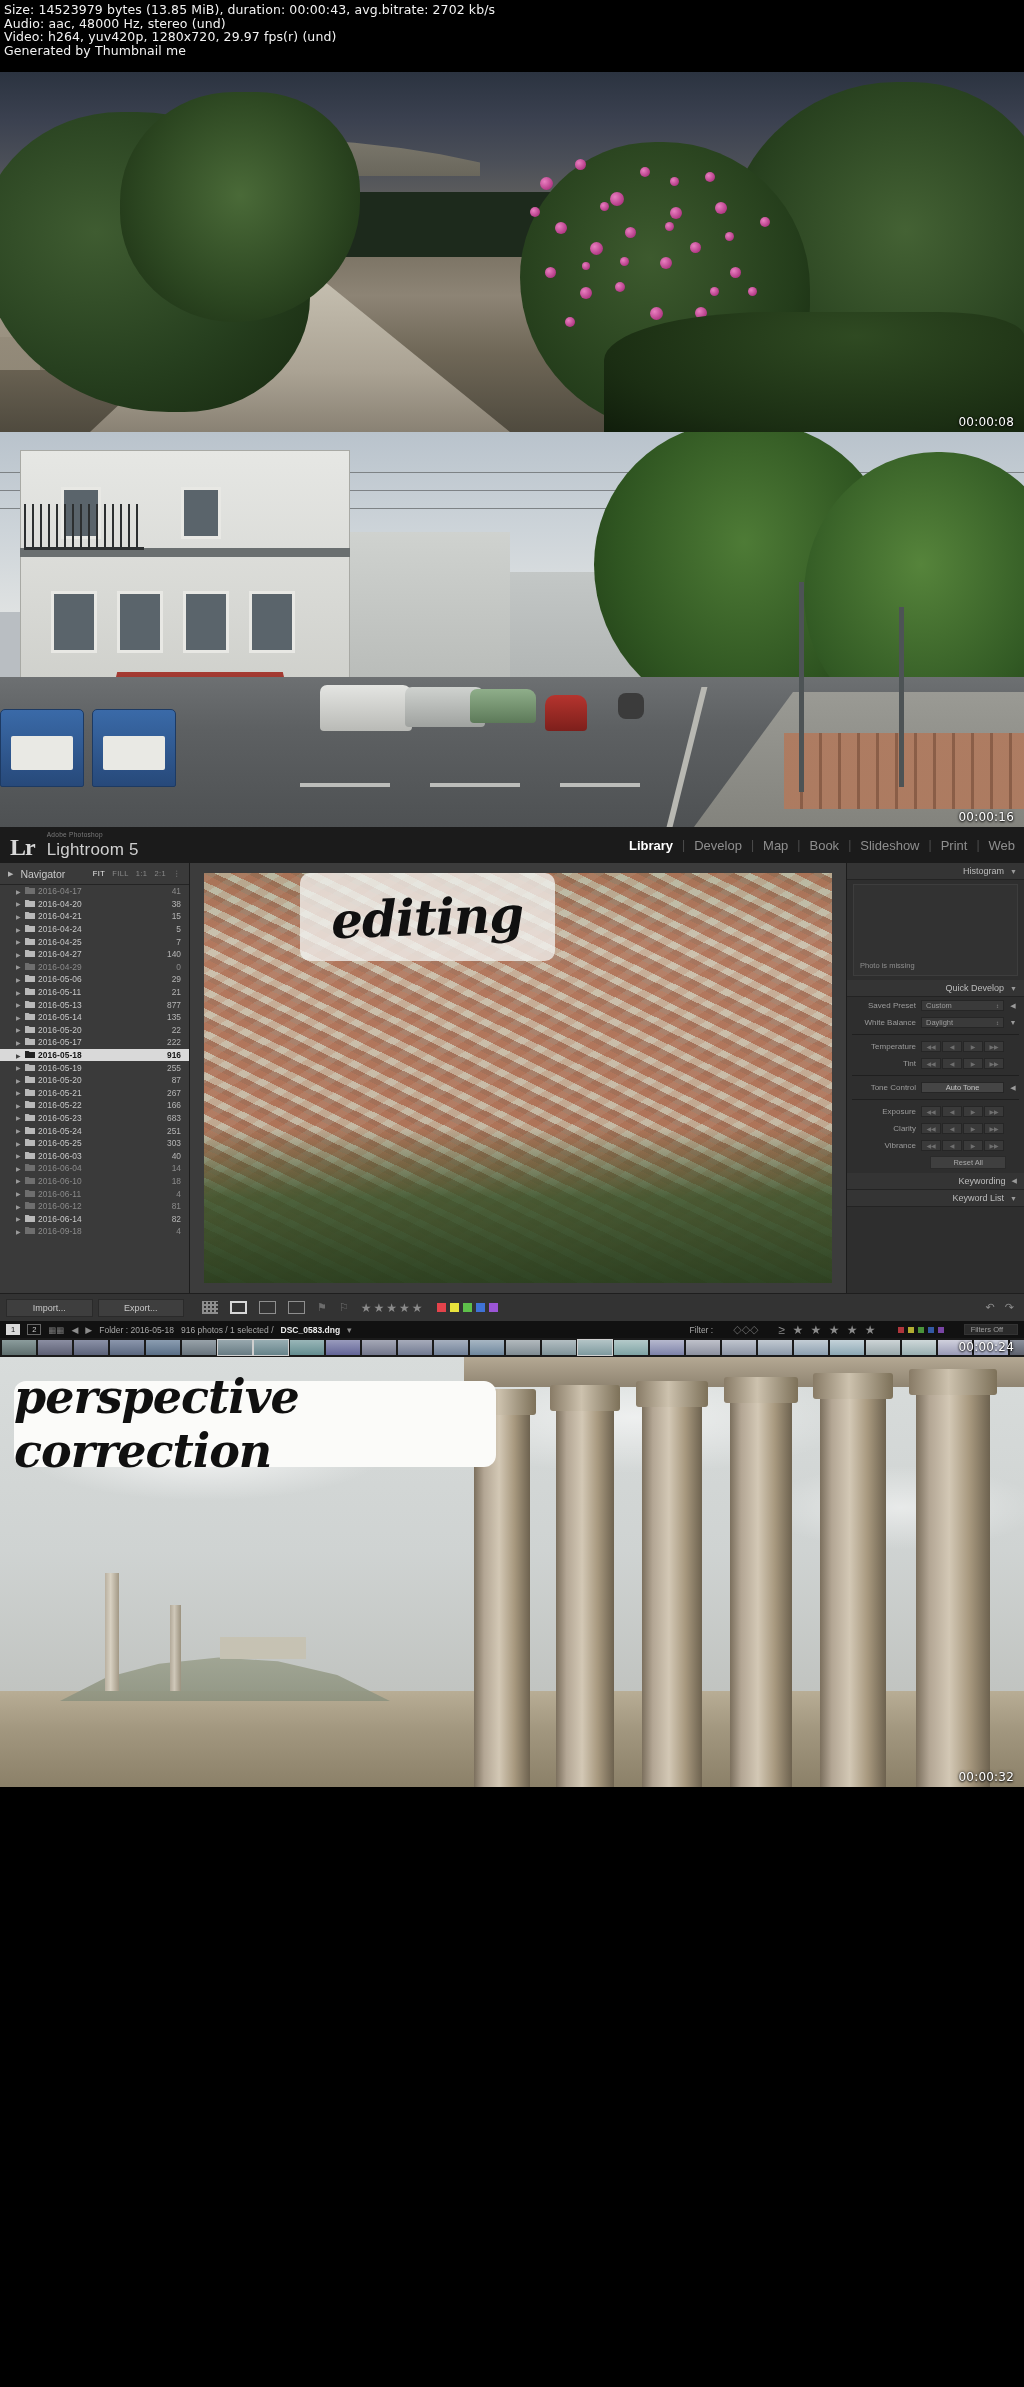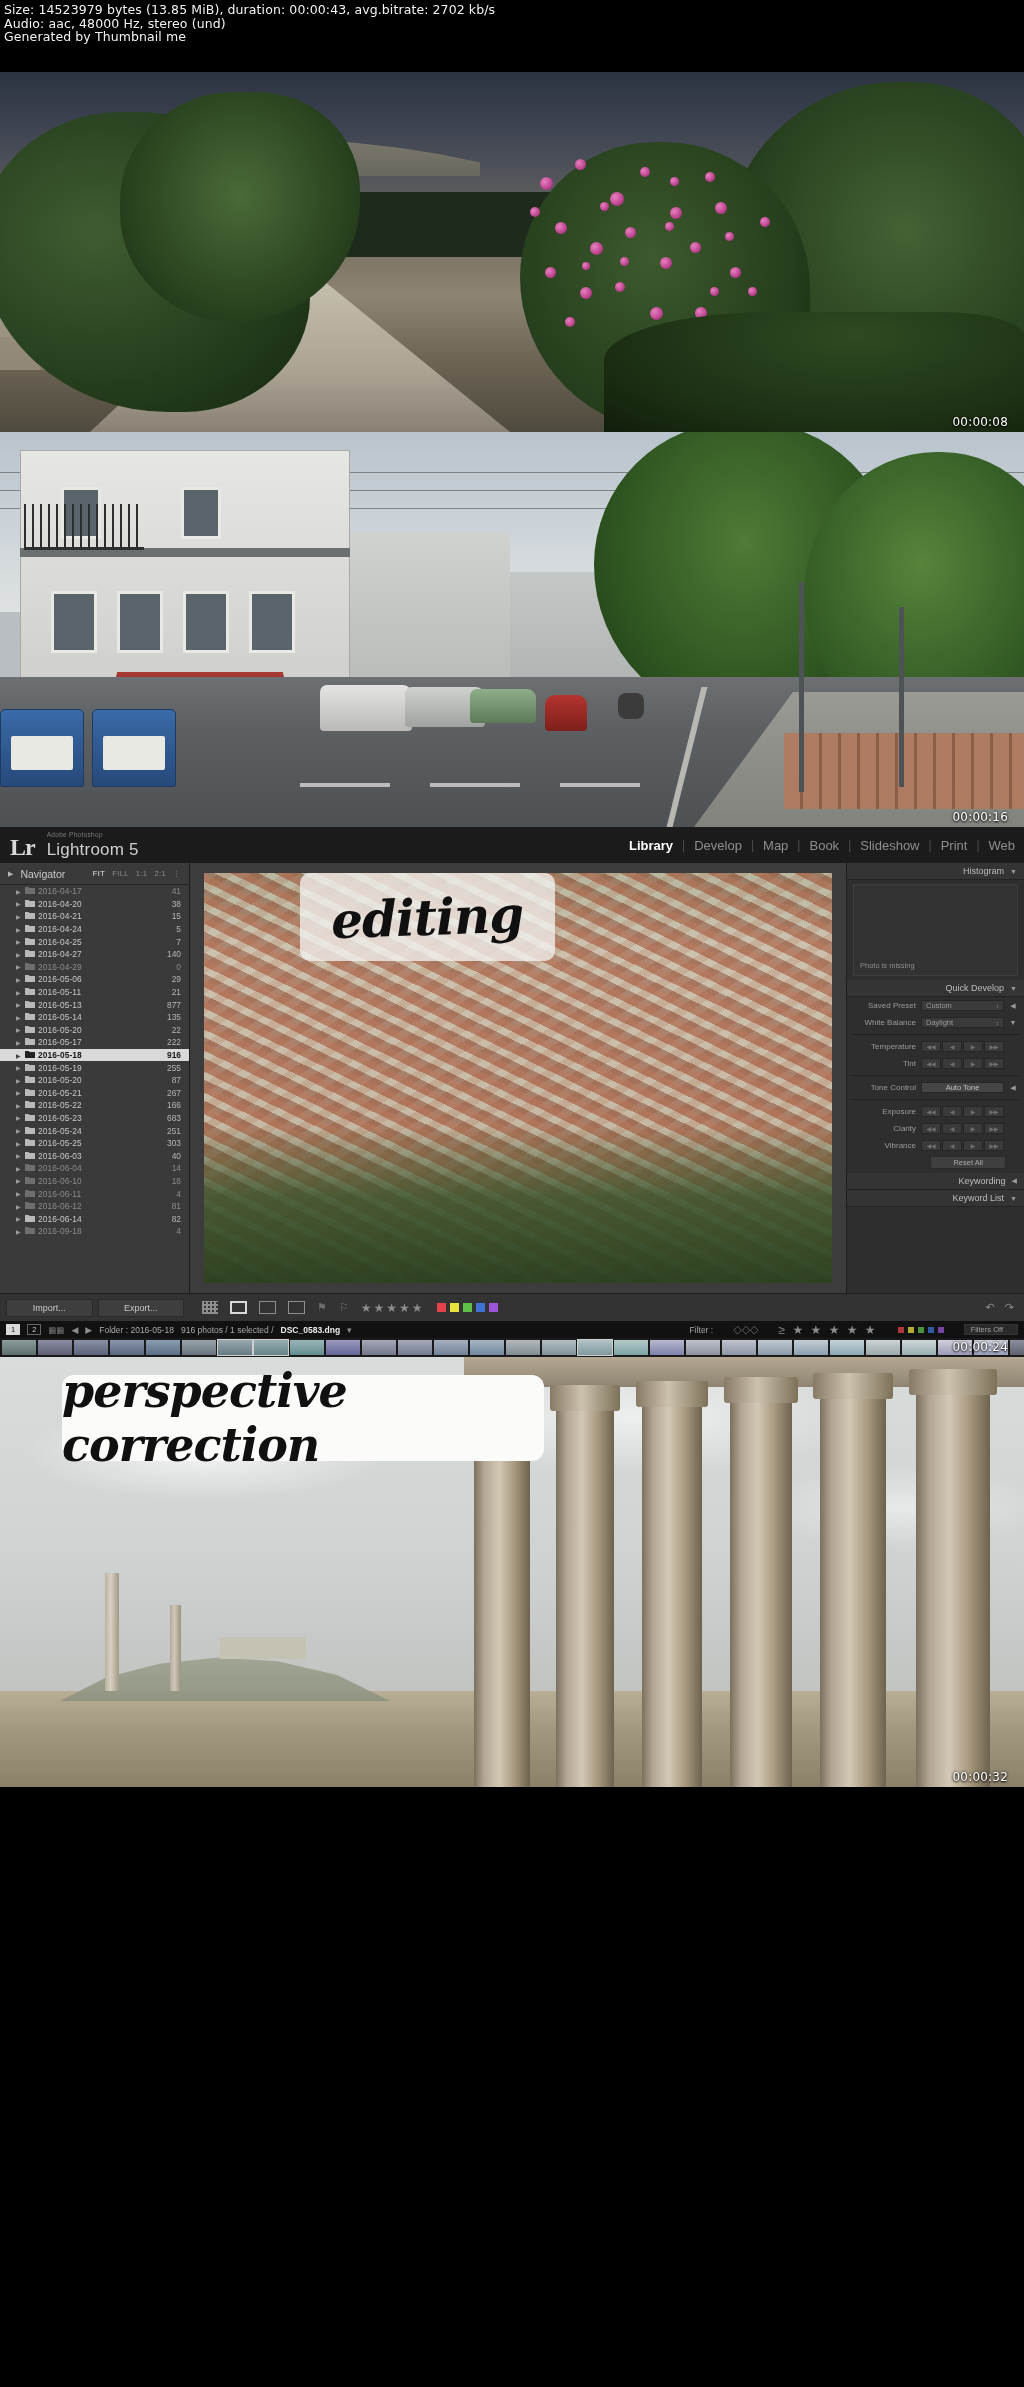--- a/index.html
+++ b/index.html
@@ -19,21 +19,21 @@
     line-height:13.6px;
     font-family:"DejaVu Sans", sans-serif;
     color:#f2f2f2;
     letter-spacing:0.1px;
   }
   .meta div { white-space:nowrap; }
 
   
   .frame { position:relative; width:1024px; overflow:hidden; }
   .ts {
-    position:absolute; right:16px; bottom:3px;
+    position:absolute; right:10px; bottom:3px;
     font-family:"DejaVu Sans", sans-serif;
     font-size:12px; color:#fff;
     text-shadow:0 0 3px rgba(0,0,0,.95), 0 1px 2px rgba(0,0,0,.9);
     letter-spacing:.2px;
   }
 
   
   .f1 { height:360px; background:#1d2a1c; }
   .f1 .sky {
     position:absolute; inset:0 0 auto 0; height:120px;
@@ -403,34 +403,34 @@
     content:""; position:absolute; left:-10%; top:0; width:120%; height:26px;
     background:linear-gradient(90deg,#887b66,#cdc2ae 45%,#7d7159);
     border-radius:3px;
   }
   .f4 .entab {
     position:absolute; right:0; top:-4px; width:100%; height:34px;
     background:linear-gradient(#b9ad98,#8f8471);
   }
 
   .pc-card {
-    position:absolute; left:14px; top:18px; width:482px; height:86px;
+    position:absolute; left:14px; top:24px; width:482px; height:86px;
     background:#fbfbf9; border-radius:12px;
     display:flex; align-items:center; justify-content:center;
     z-index:8;
-    margin-left:48px;
   }
   .pc-card .script { font-size:46px; }
 </style>
 </head>
 <body>
 
 <div class="meta">
   <div>Size: 14523979 bytes (13.85 MiB), duration: 00:00:43, avg.bitrate: 2702 kb/s</div>
   <div>Audio: aac, 48000 Hz, stereo (und)</div>
+  <div>Video: h264, yuv420p, 1280x720, 29.97 fps(r) (und)</div>
   <div>Generated by Thumbnail me</div>
 </div>
 
 <div class="frame f1">
   <div class="sky"></div>
   <div class="acro"></div>
   <div class="ground"></div>
   <div class="path"></div>
   <div class="ruins"></div>
   <div class="ruins2"></div>

